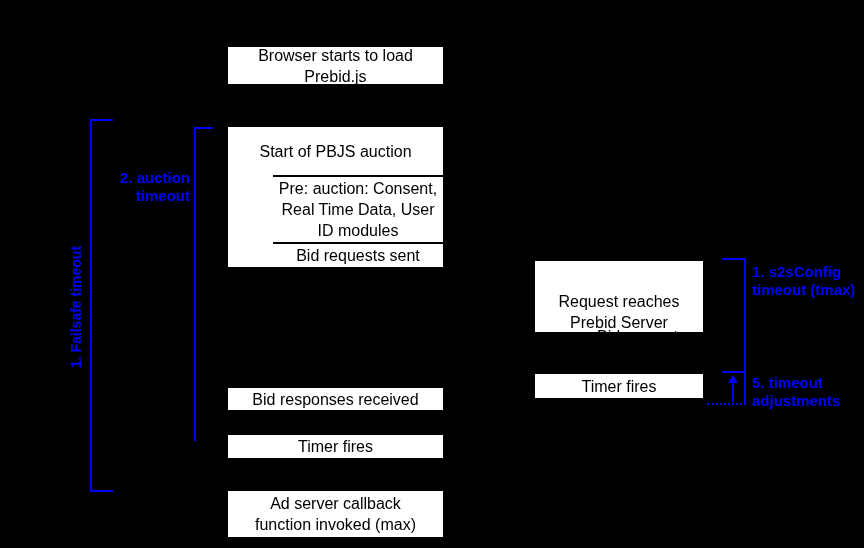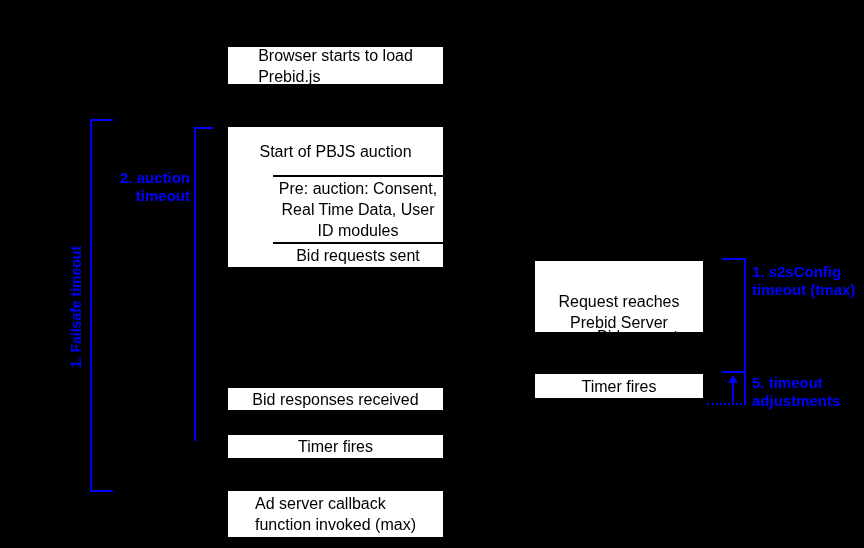--- a/index.html
+++ b/index.html
@@ -19,21 +19,21 @@
     position: absolute;
     background: #ffffff;
     border: 2px solid #000000;
     box-sizing: border-box;
     color: #000000;
     font-size: 16px;
     line-height: 21px;
     display: flex;
     align-items: center;
     justify-content: center;
-    text-align: left;
+    text-align: center;
     white-space: pre-line;
   }
   .box-group {
     position: absolute;
     background: #ffffff;
     border: 2px solid #000000;
     box-sizing: border-box;
     display: flex;
     flex-direction: column;
   }

